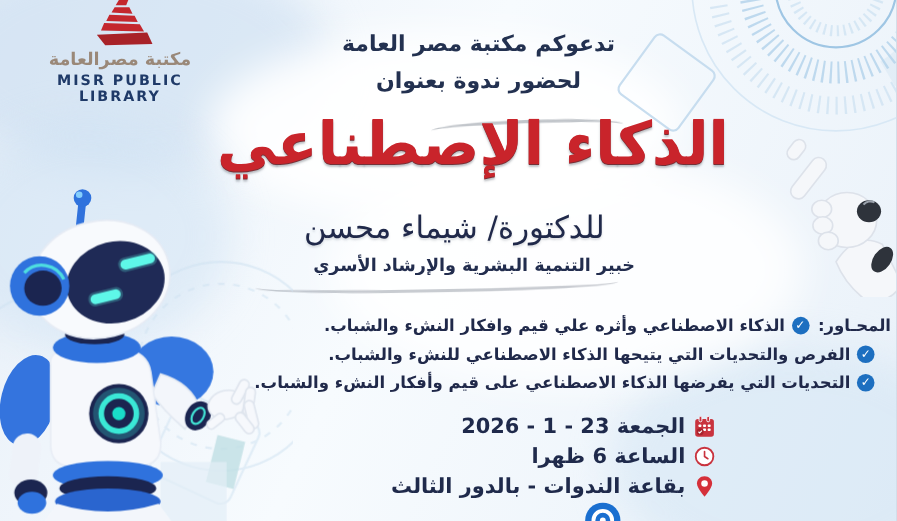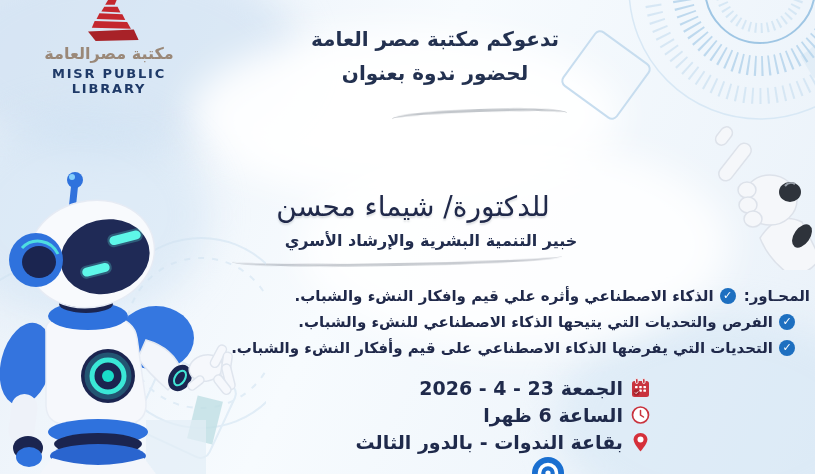--- a/index.html
+++ b/index.html
@@ -94,20 +94,21 @@
     <div class="logo-en">MISR PUBLIC LIBRARY</div>
   </div>
 
   <div class="invitation">
     <div>تدعوكم مكتبة مصر العامة</div>
     <div>لحضور ندوة  بعنوان</div>
   </div>
 
   <div class="swoosh1"></div>
 
+  <div class="main-title">الذكاء الإصطناعي</div>
 
   <div class="speaker-name">للدكتورة/ شيماء محسن</div>
   <div class="speaker-role">خبير التنمية البشرية والإرشاد الأسري</div>
 
   <div class="swoosh2"></div>
 
   <div class="topics">
     <div class="topic-row">
       <span class="topics-label">المحـاور:</span>
       <span class="check">✓</span>
@@ -132,21 +133,21 @@
         <g fill="#ffffff">
           <rect x="4" y="8" width="2.6" height="2.2" rx="0.6"></rect>
             <rect x="8.2" y="8" width="2.6" height="2.2" rx="0.6"></rect>
             <rect x="12.4" y="8" width="2.6" height="2.2" rx="0.6"></rect>
           <rect x="8.2" y="11.6" width="2.6" height="2.2" rx="0.6"></rect>
             <rect x="12.4" y="11.6" width="2.6" height="2.2" rx="0.6"></rect>
         </g>
         <circle cx="5.5" cy="14.5" r="3.2" fill="#a8222c"></circle>
         <path d="M4 14.5 l1.1 1.1 l2 -2.1" stroke="#fff" stroke-width="1" fill="none"></path>
       </svg>
-      <span>الجمعة 23 - 4 - 2026</span>
+      <span>الجمعة 23 - 1 - 2026</span>
     </div>
     <div class="event-row">
       <svg class="event-icon" viewBox="0 0 19 20" aria-hidden="true">
         <circle cx="9.5" cy="10" r="8" fill="#ffffff" stroke="#c9333e" stroke-width="1.7"></circle>
         <path d="M9.5 5.5 V10 L12.5 12" stroke="#c9333e" stroke-width="1.5" fill="none" stroke-linecap="round"></path>
       </svg>
       <span>الساعة 6 ظهرا</span>
     </div>
     <div class="event-row">
       <svg class="event-icon" viewBox="0 0 19 20" aria-hidden="true">

